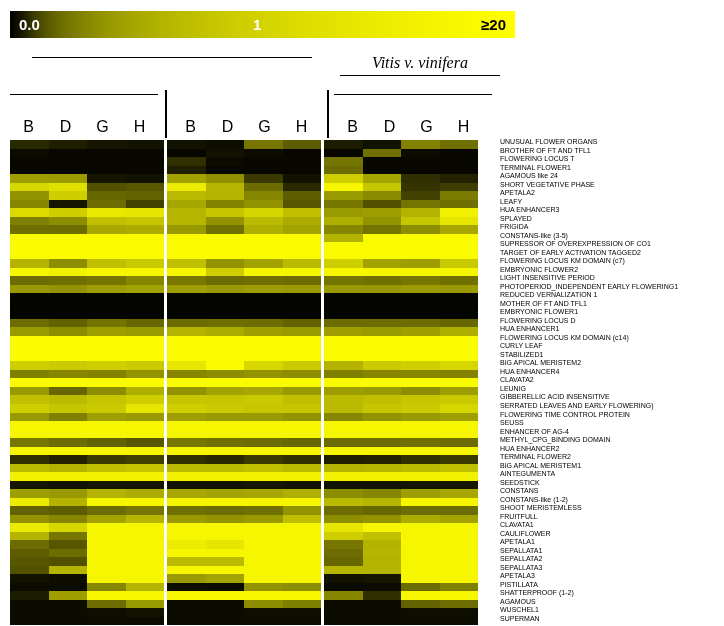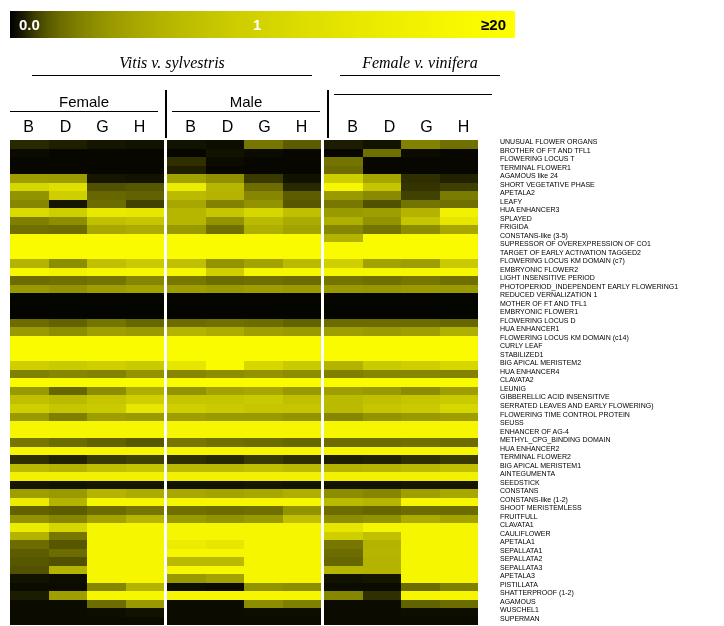--- a/index.html
+++ b/index.html
@@ -46,34 +46,28 @@
 <div id="page">
 
   <div id="colorbar-wrap">
     <div id="colorbar" style="background: linear-gradient(to right, rgb(0, 0, 0) 0%, rgb(26, 26, 0) 2.5%, rgb(62, 62, 0) 5%, rgb(89, 89, 0) 7.5%, rgb(108, 108, 0) 10%, rgb(122, 122, 0) 12.5%, rgb(134, 134, 0) 15%, rgb(144, 144, 0) 17.5%, rgb(153, 153, 0) 20%, rgb(160, 160, 0) 22.5%, rgb(167, 167, 0) 25%, rgb(173, 173, 0) 27.5%, rgb(179, 179, 0) 30%, rgb(184, 184, 0) 32.5%, rgb(189, 189, 0) 35%, rgb(193, 193, 0) 37.5%, rgb(197, 197, 0) 40%, rgb(201, 201, 0) 42.5%, rgb(205, 205, 0) 45%, rgb(208, 208, 0) 47.5%, rgb(211, 211, 0) 50%, rgb(214, 214, 0) 52.5%, rgb(217, 217, 0) 55%, rgb(220, 220, 0) 57.5%, rgb(223, 223, 0) 60%, rgb(225, 225, 0) 62.5%, rgb(228, 228, 0) 65%, rgb(230, 230, 0) 67.5%, rgb(233, 233, 0) 70%, rgb(235, 235, 0) 72.5%, rgb(237, 237, 0) 75%, rgb(239, 239, 0) 77.5%, rgb(241, 241, 0) 80%, rgb(243, 243, 0) 82.5%, rgb(245, 245, 0) 85%, rgb(247, 247, 0) 87.5%, rgb(248, 248, 0) 90%, rgb(250, 250, 0) 92.5%, rgb(252, 252, 0) 95%, rgb(253, 253, 0) 97.5%, rgb(255, 255, 0) 100%);"></div>
     <span class="cb-label" id="cb-min">0.0</span>
     <span class="cb-label" id="cb-mid">1</span>
     <span class="cb-label" id="cb-max">≥20</span>
   </div>
 
   <div class="species" style="left:32px;top:54px;width:280px;">
-    <div>Vitis v. sylvestris</div>
     <div class="rule"></div>
   </div>
   <div class="species" style="left:340px;top:54px;width:160px;">
-    <div>Female v. vinifera</div>
+    <div>Vitis v. vinifera</div>
     <div class="rule"></div>
   </div>
 
   <div class="group" style="left:10px;top:93px;width:148px;">
-    <div>Female</div>
-    <div class="rule"></div>
-  </div>
-  <div class="group" style="left:172px;top:93px;width:148px;">
-    <div>Male</div>
     <div class="rule"></div>
   </div>
   <div class="group" style="left:334px;top:93px;width:158px;">
     <div class="rule"></div>
   </div>
 
   <div class="vdiv" style="left:165px;top:90px;height:48px;"></div>
   <div class="vdiv" style="left:327px;top:90px;height:48px;"></div>
 
   <div id="colheads">

